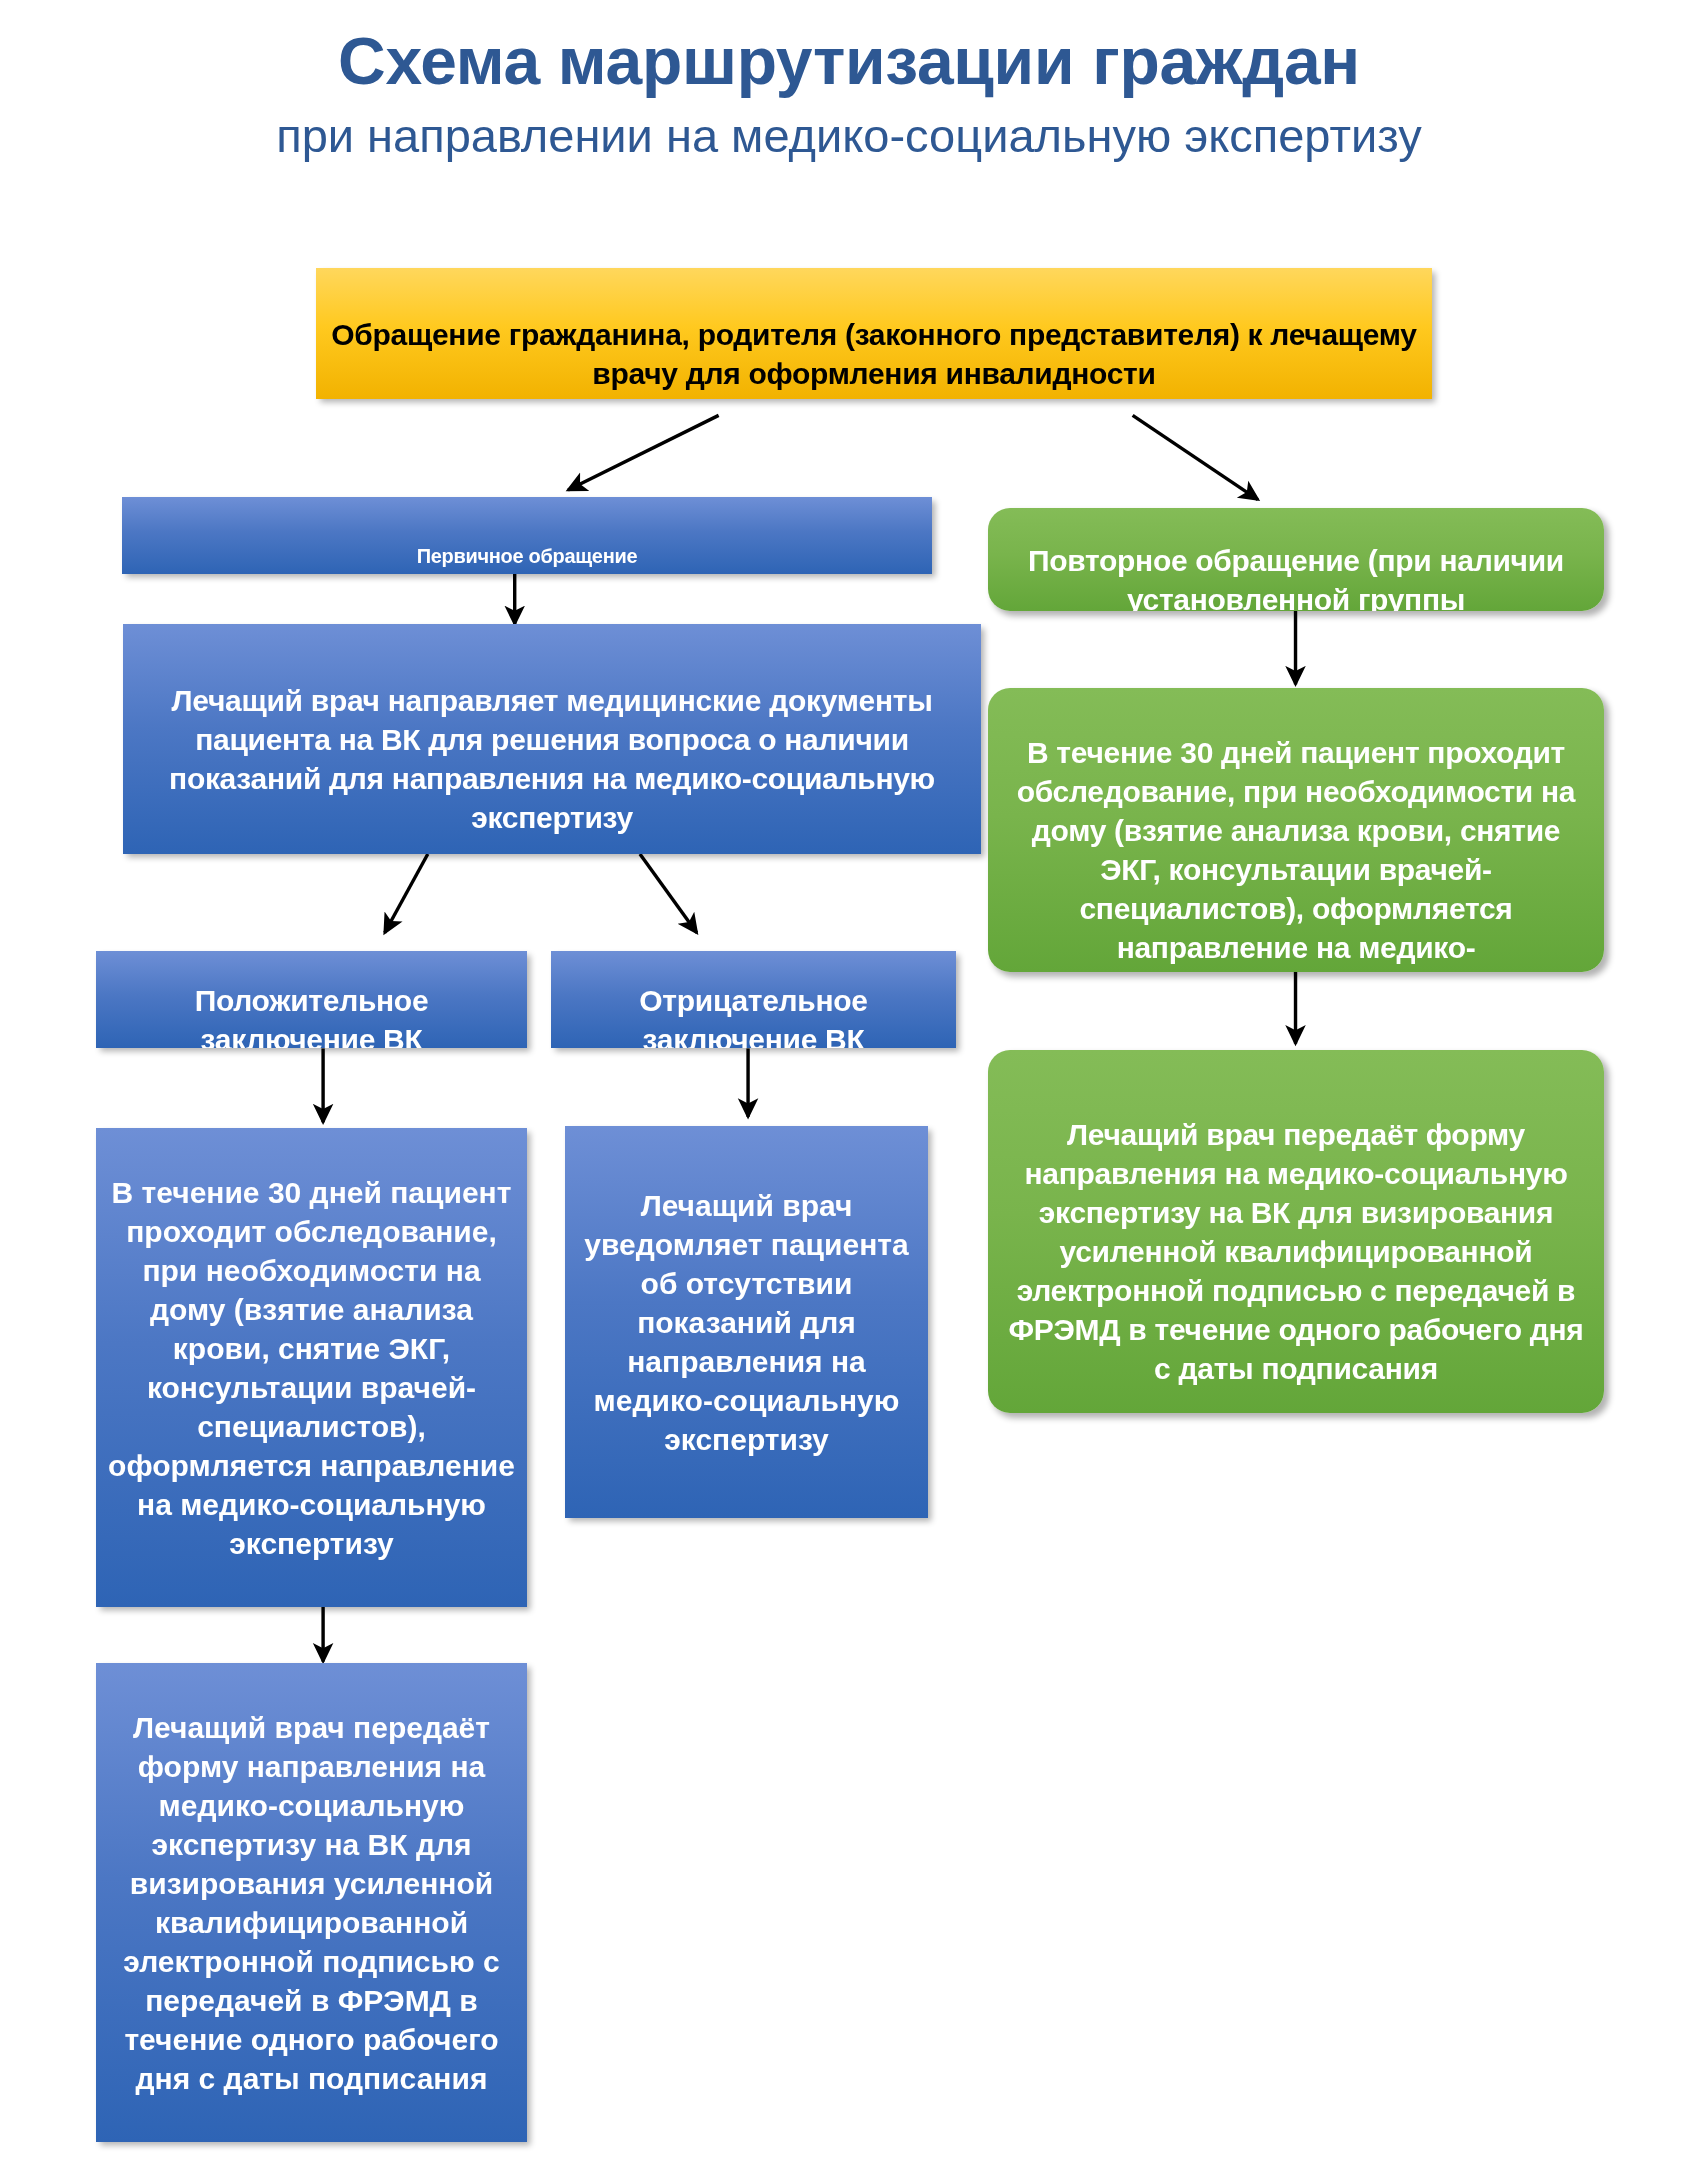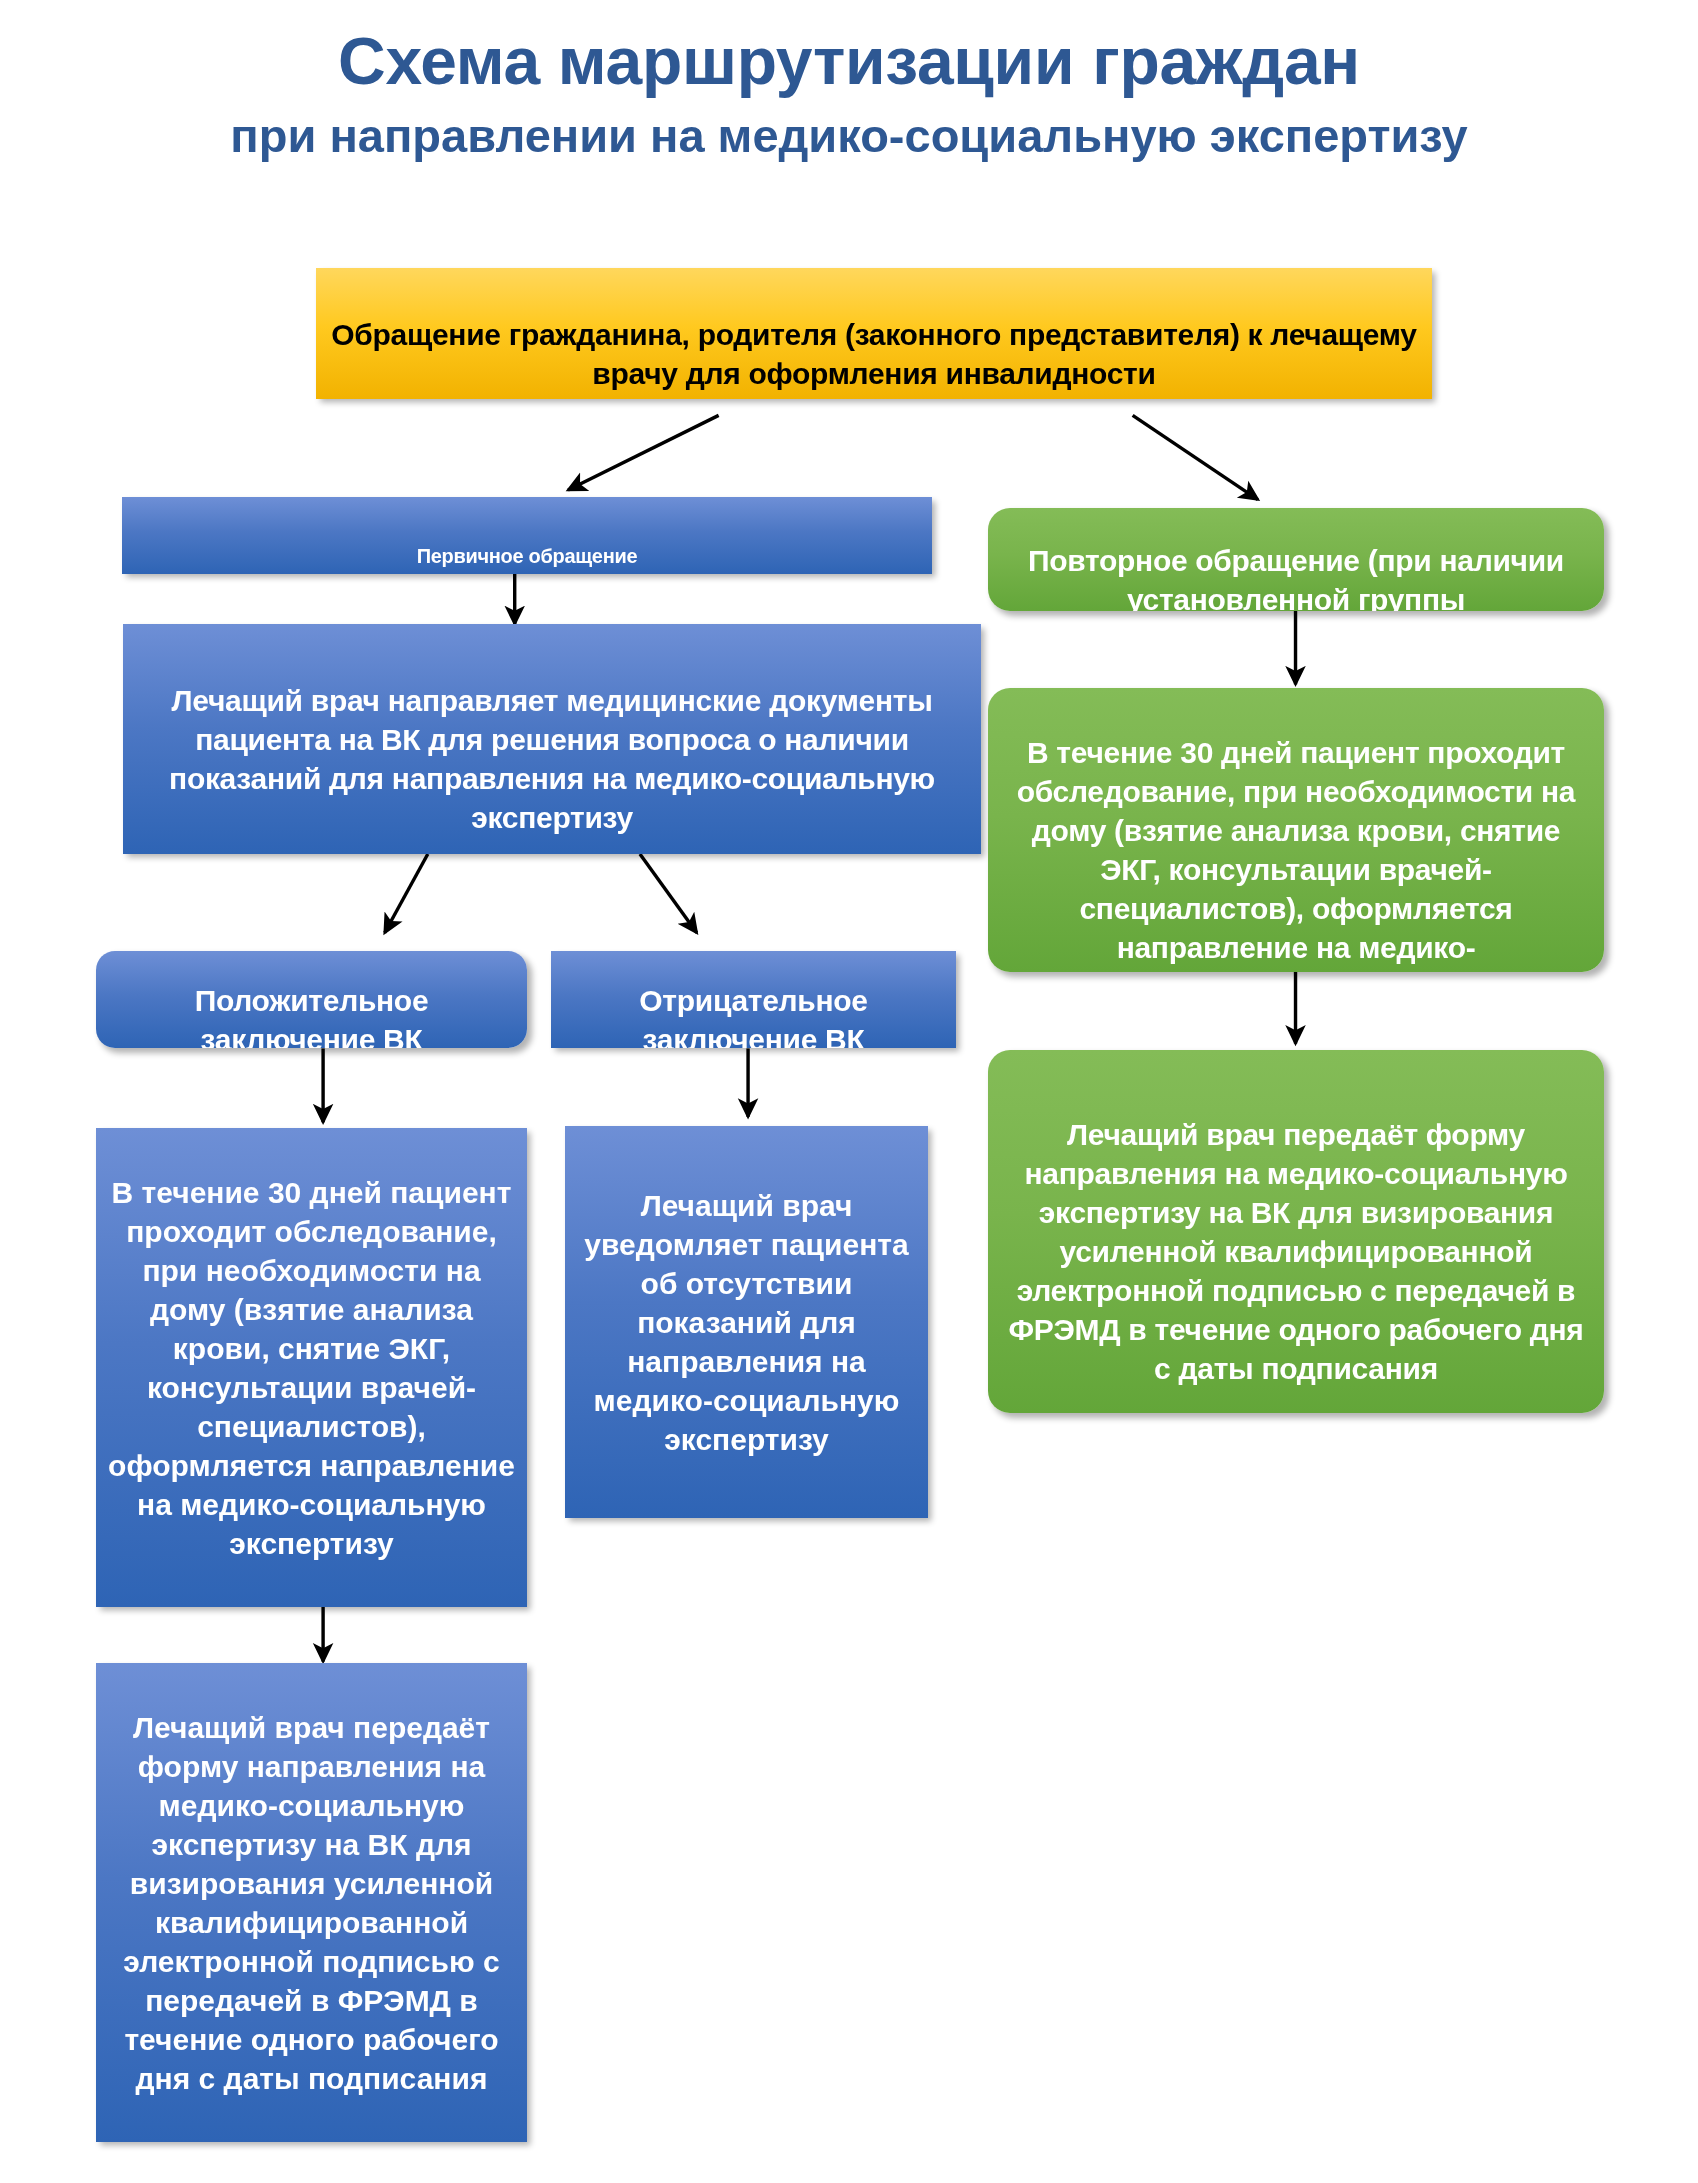--- a/index.html
+++ b/index.html
@@ -28,21 +28,21 @@
   }
   .doc-title {
     font-size: 66px;
     font-weight: bold;
     color: #2E5893;
     line-height: 1.05;
     letter-spacing: -0.3px;
   }
   .doc-subtitle {
     font-size: 47px;
-    font-weight: bold;
+    font-weight: normal;
     color: #2E5893;
     line-height: 1.15;
     margin-top: 12.3px;
   }
 
   
   .node {
     position: absolute;
     box-sizing: border-box;
     display: flex;
@@ -133,21 +133,21 @@
   </div>
 
   <div class="node blue" style="left:123px; top:624px; width:858px; height:230px; font-size:30px;">
     <span class="txt cond">Лечащий врач направляет медицинские документы пациента на ВК для решения вопроса о наличии показаний для направления на медико-социальную экспертизу</span>
   </div>
 
   <div class="node green" style="left:988px; top:688px; width:616px; height:284px; font-size:30px;">
     <span class="txt cond">В течение 30 дней пациент проходит обследование, при необходимости на дому (взятие анализа крови, снятие ЭКГ, консультации врачей-специалистов), оформляется направление на медико-</span>
   </div>
 
-  <div class="node blue" style="left:96px; top:951px; width:431px; height:97px; font-size:30px;border-radius:19px;">
+  <div class="node blue" style="left:96px; top:951px; width:431px; height:97px; font-size:30px;">
     <span class="txt cond">Положительное заключение ВК</span>
   </div>
 
   <div class="node blue" style="left:551px; top:951px; width:405px; height:97px; font-size:30px;">
     <span class="txt cond">Отрицательное заключение ВК</span>
   </div>
 
   <div class="node green" style="left:988px; top:1050px; width:616px; height:363px; font-size:30px;">
     <span class="txt cond">Лечащий врач передаёт форму направления на медико-социальную экспертизу на ВК для визирования усиленной квалифицированной электронной подписью с передачей в ФРЭМД в течение одного рабочего дня с даты подписания</span>
   </div>

